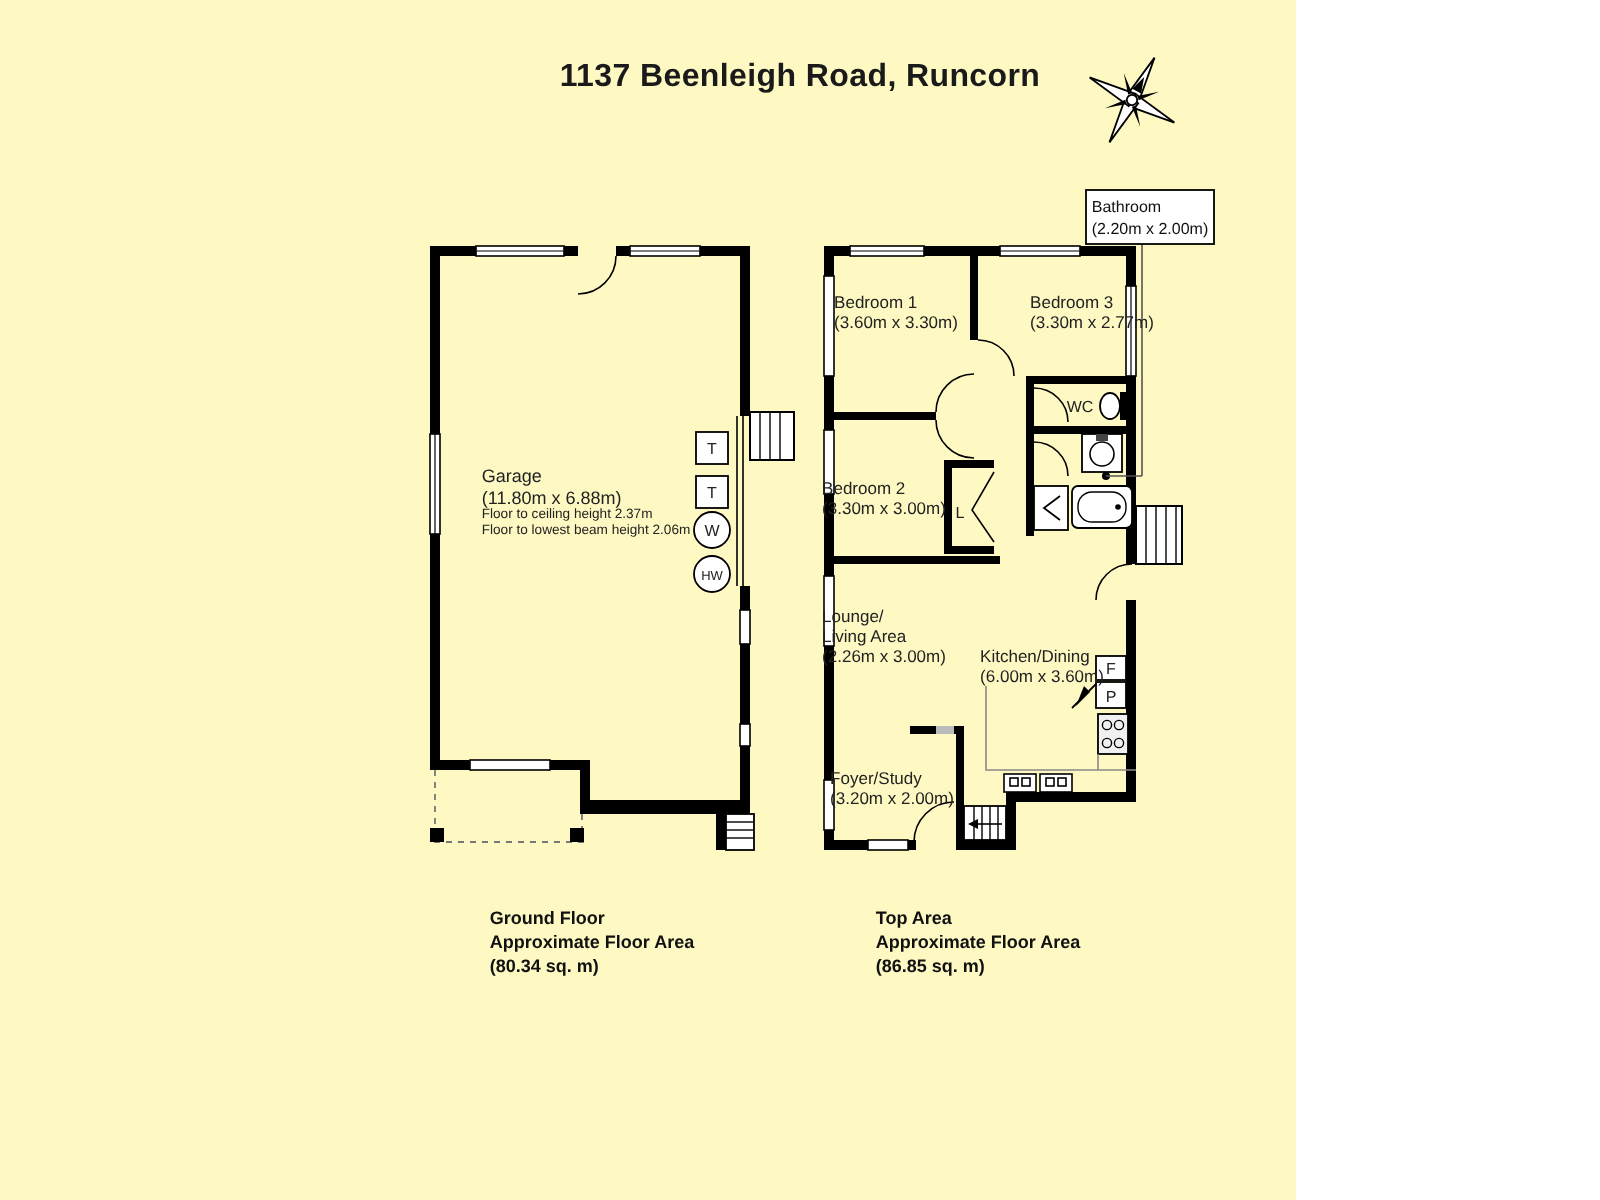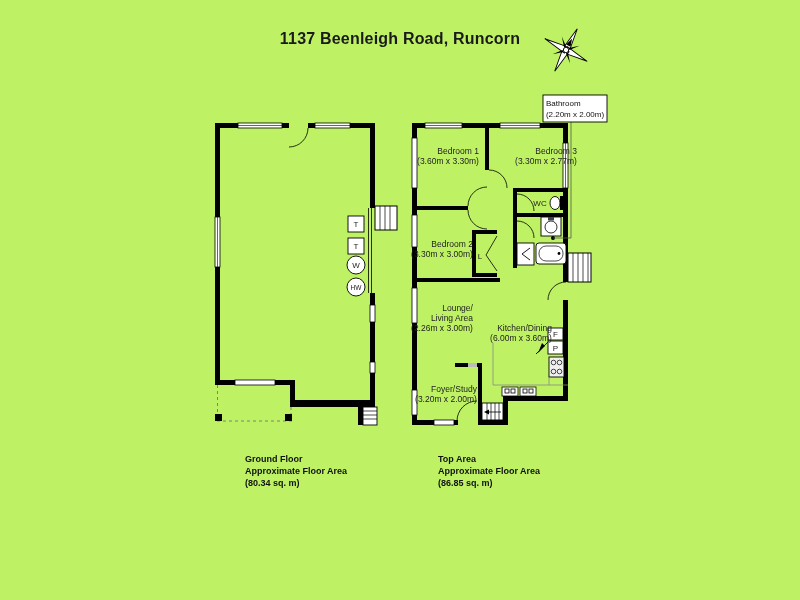--- a/index.html
+++ b/index.html
@@ -1,25 +1,25 @@
 <!DOCTYPE html>
 <html><head>
 <meta charset="utf-8">
 <style>
   * { margin:0; padding:0; box-sizing:border-box; }
   html,body { width:800px; height:600px; background:#ffffff; overflow:hidden;
               font-family:"Liberation Sans","DejaVu Sans",sans-serif; color:#1a1a1a; }
-  #page { position:relative; width:800px; height:600px; background:#bef264; }
+  #page { position:relative; width:648px; height:600px; background:#fef9c3; }
 
   .title { position:absolute; left:0; top:30px; width:800px; text-align:center;
            font-size:16px; font-weight:bold; letter-spacing:.2px; }
 
   svg { position:absolute; }
 
-  .lbl { position:absolute; transform:translateX(-50%); text-align:right;
+  .lbl { position:absolute; transform:translateX(-50%); text-align:left;
          white-space:nowrap; color:#222; line-height:1.18; }
   .lbl .nm   { font-size:8.5px; }
   .lbl .dims { font-size:8.5px; }
   .lbl .note { font-size:6.8px; }
   .garage .nm, .garage .dims { font-size:9px; }
 
   .caption { position:absolute; transform:translateX(-50%); text-align:left;
              font-weight:bold; font-size:9px; line-height:1.35; color:#111; }
 
   .callout-text { position:absolute; transform:translateX(-50%); text-align:left;
@@ -245,20 +245,26 @@
         <rect x="543" y="95" width="64" height="27" fill="#fff" stroke="#000" stroke-width="0.9"></rect>
       </g>
 
       <text x="540" y="206" font-size="8" text-anchor="middle">WC</text>
       <text x="480" y="259" font-size="8" text-anchor="middle">L</text>
       <text x="555.5" y="337" font-size="8" text-anchor="middle">F</text>
       <text x="555.5" y="351" font-size="8" text-anchor="middle">P</text>
     </g>
   </svg>
 
+  <div class="lbl garage" style="left:293px;top:233px">
+    <div class="nm">Garage</div>
+    <div class="dims">(11.80m x 6.88m)</div>
+    <div class="note">Floor to ceiling height 2.37m</div>
+    <div class="note">Floor to lowest beam height 2.06m</div>
+  </div>
 
   <div class="lbl" style="left:448px;top:146px">
     <div class="nm">Bedroom 1</div>
     <div class="dims">(3.60m x 3.30m)</div>
   </div>
 
   <div class="lbl" style="left:546px;top:146px">
     <div class="nm">Bedroom 3</div>
     <div class="dims">(3.30m x 2.77m)</div>
   </div>

